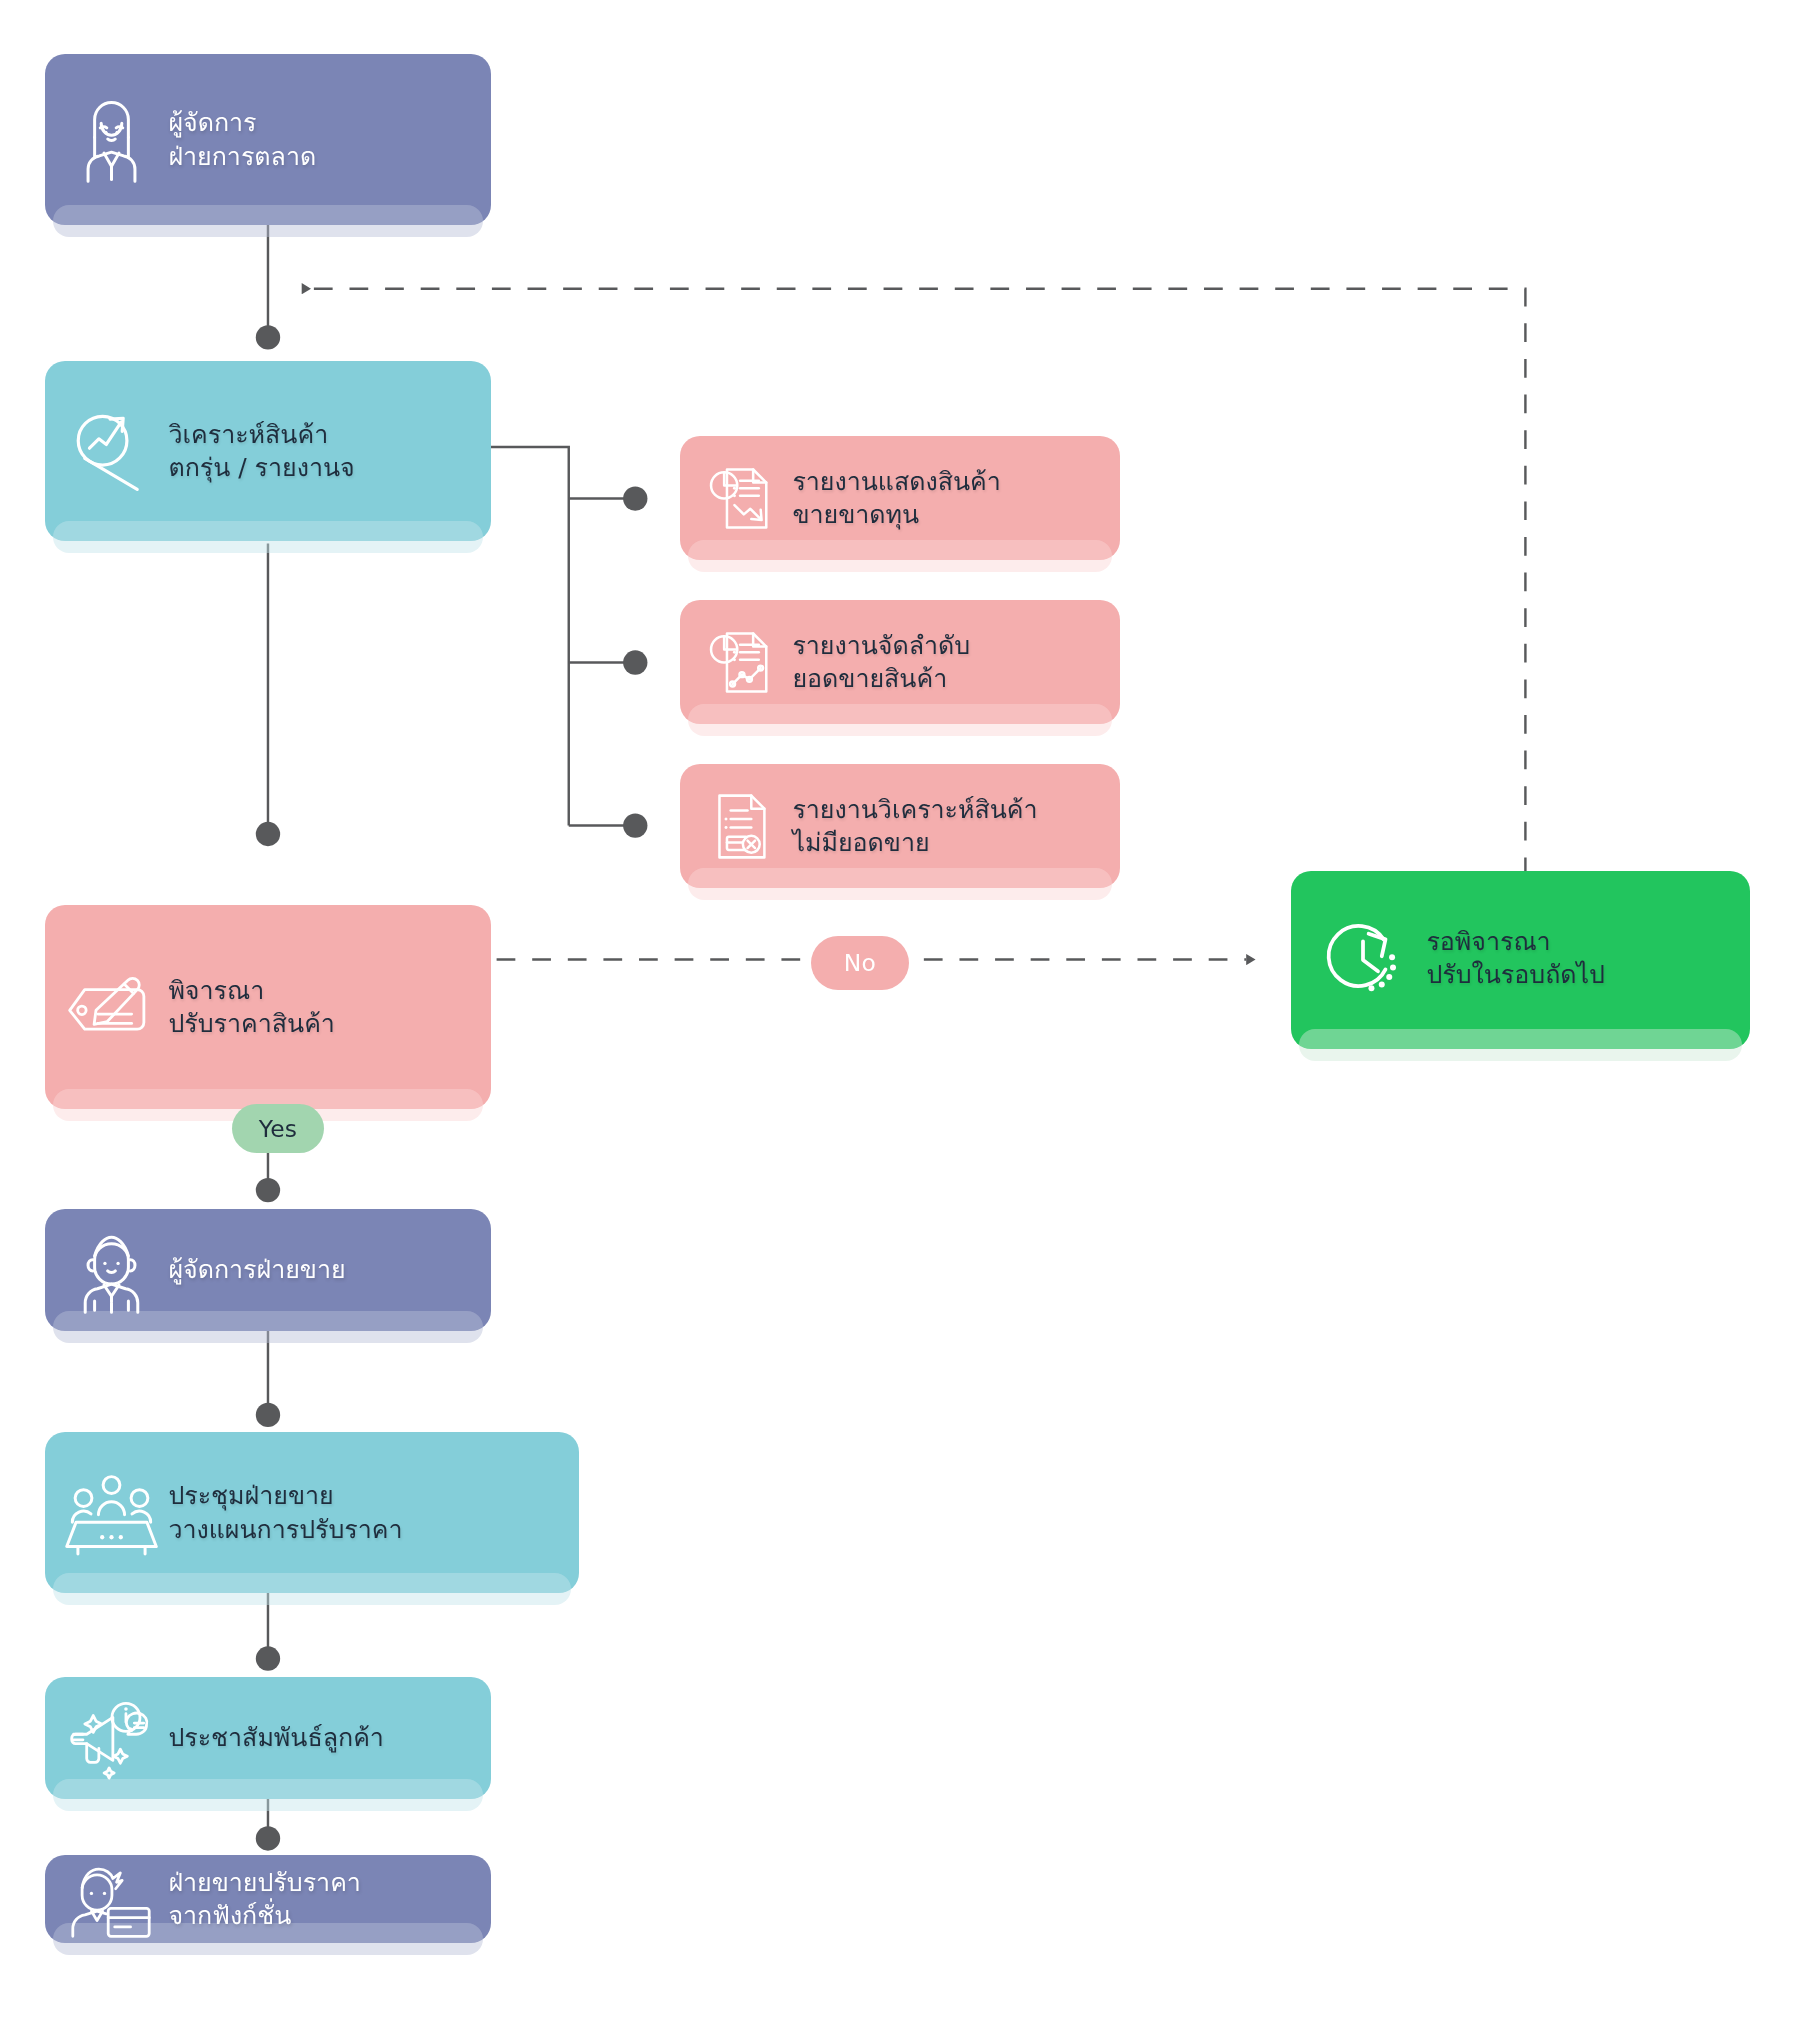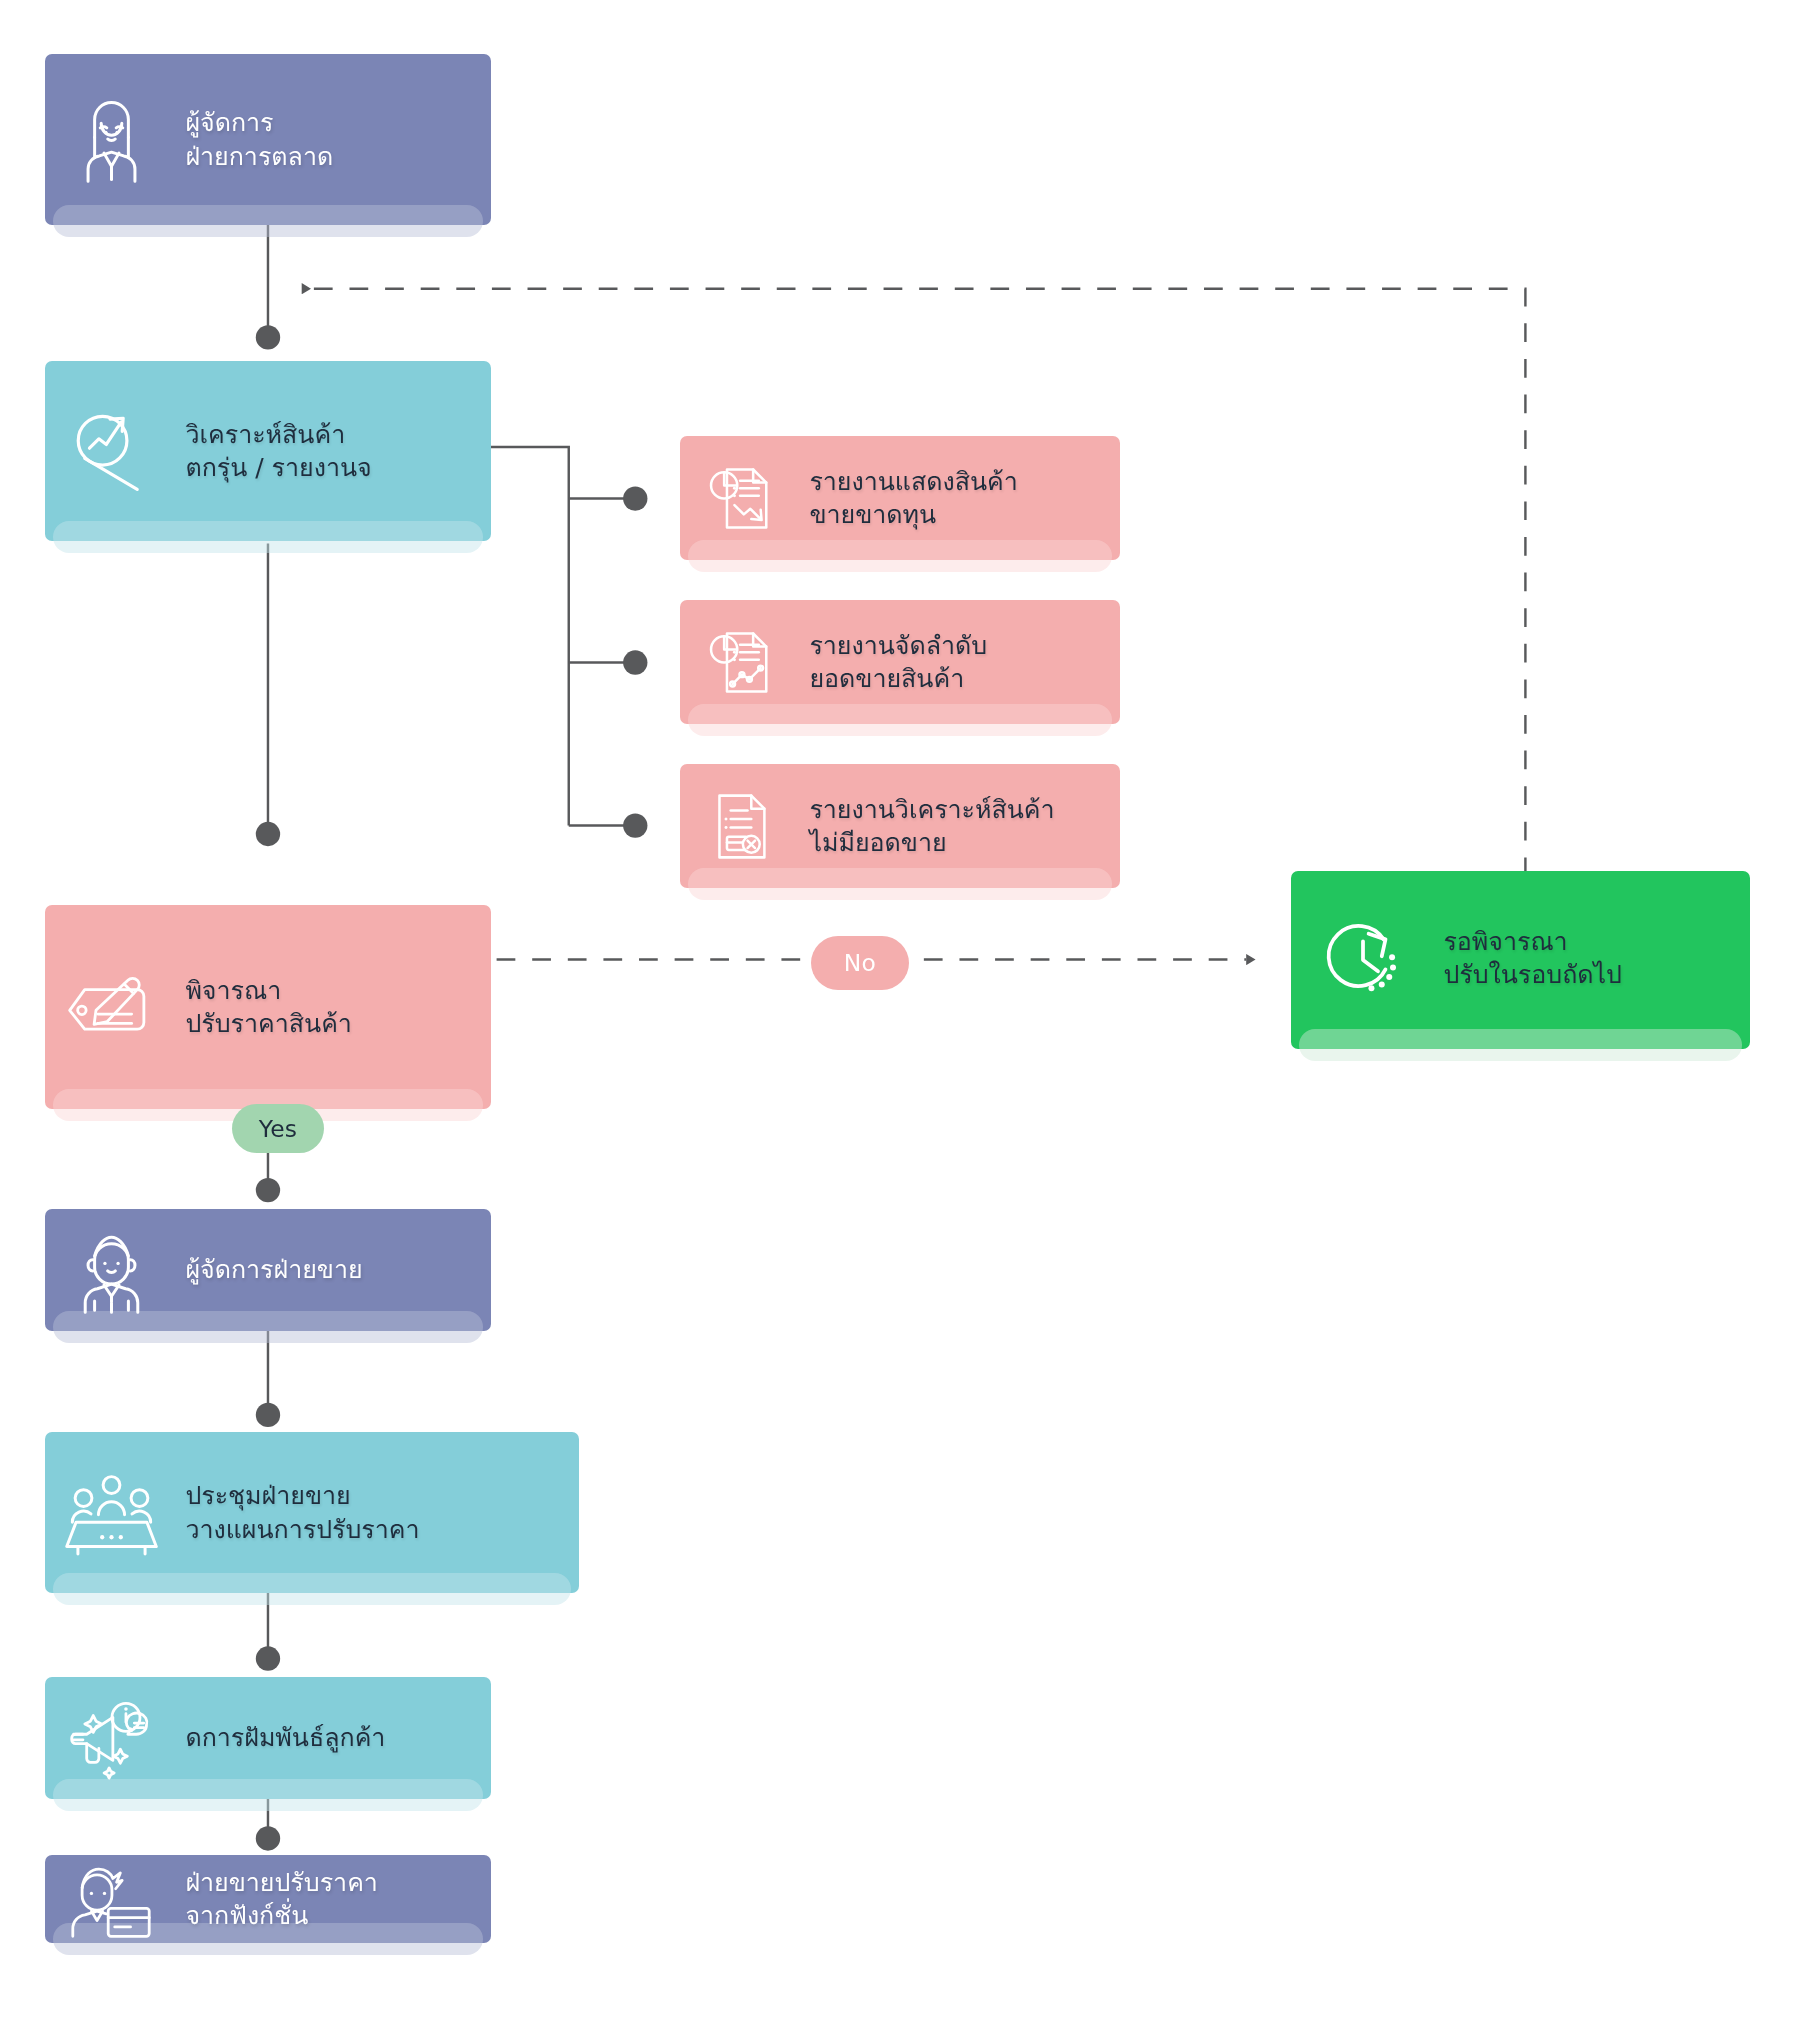--- a/index.html
+++ b/index.html
@@ -10,24 +10,23 @@
     overflow: hidden;
   }
   #canvas { position: relative; width: 1799px; height: 2040px; }
 
   
   #wires { position: absolute; left: 0; top: 0; width: 1799px; height: 2040px; z-index: 1; }
 
   
   .node {
     position: absolute; z-index: 3;
-    border-radius: 7px;
+    border-radius: 20px;
     display: flex; align-items: center;
     padding: 0 9.4px;
-    gap: 17px;
   }
   .node .shadow-layer {
     position: absolute; left: 8.4px; right: 8.4px; bottom: -12px; height: 32px;
     border-radius: 28px; z-index: -1; opacity: .45;
   }
   .node .icon {
     flex: 0 0 auto;
     display: flex; align-items: center; justify-content: center;
   }
   .node .icon svg { display: block; }
@@ -299,21 +298,21 @@
         <circle cx="64" cy="24" r="15"></circle>
         <path d="M64 20 v9"></path>
         <circle cx="64" cy="15" r="1.9" fill="#fff" stroke="none"></circle>
         <path d="M70 38 a11 10 0 1 1 16 -6 a11 10 0 0 1 -11 10 h-9 l3 -6"></path>
         <path d="M73 30 h10 M73 35 h10"></path>
         <path d="M29 22 l3 6 6 3 -6 3 -3 6 -3 -6 -6 -3 6 -3 Z"></path>
         <path d="M58 58 l2.5 5 5 2.5 -5 2.5 -2.5 5 -2.5 -5 -5 -2.5 5 -2.5 Z"></path>
         <path d="M46 78 l1.8 3.6 3.6 1.8 -3.6 1.8 -1.8 3.6 -1.8 -3.6 -3.6 -1.8 3.6 -1.8 Z"></path>
       </svg>
     </div>
-    <div class="label dark">ดการฝัมพันธ์ลูกค้า</div>
+    <div class="label dark">ประชาสัมพันธ์ลูกค้า</div>
   </div>
 
   <div class="node purple" style="left:45px; top:1855px; width:446px; height:88px;">
     <div class="shadow-layer"></div>
     <div class="icon" style="width:114px;">
       <svg width="92" height="82" viewBox="0 0 98 88" fill="none" stroke="#fff" stroke-width="3" stroke-linecap="round" stroke-linejoin="round">
         <path d="M18 34 a16 16 0 0 1 32 0 v6 a16 16 0 0 1 -32 0 Z"></path>
         <path d="M18 32 c2 -14 10 -20 18 -20 c7 0 13 4 15 10 l8 -6 -4 10 6 -2 -7 9"></path>
         <circle cx="28" cy="38" r="1.8" fill="#fff" stroke="none"></circle>
         <circle cx="42" cy="38" r="1.8" fill="#fff" stroke="none"></circle>

